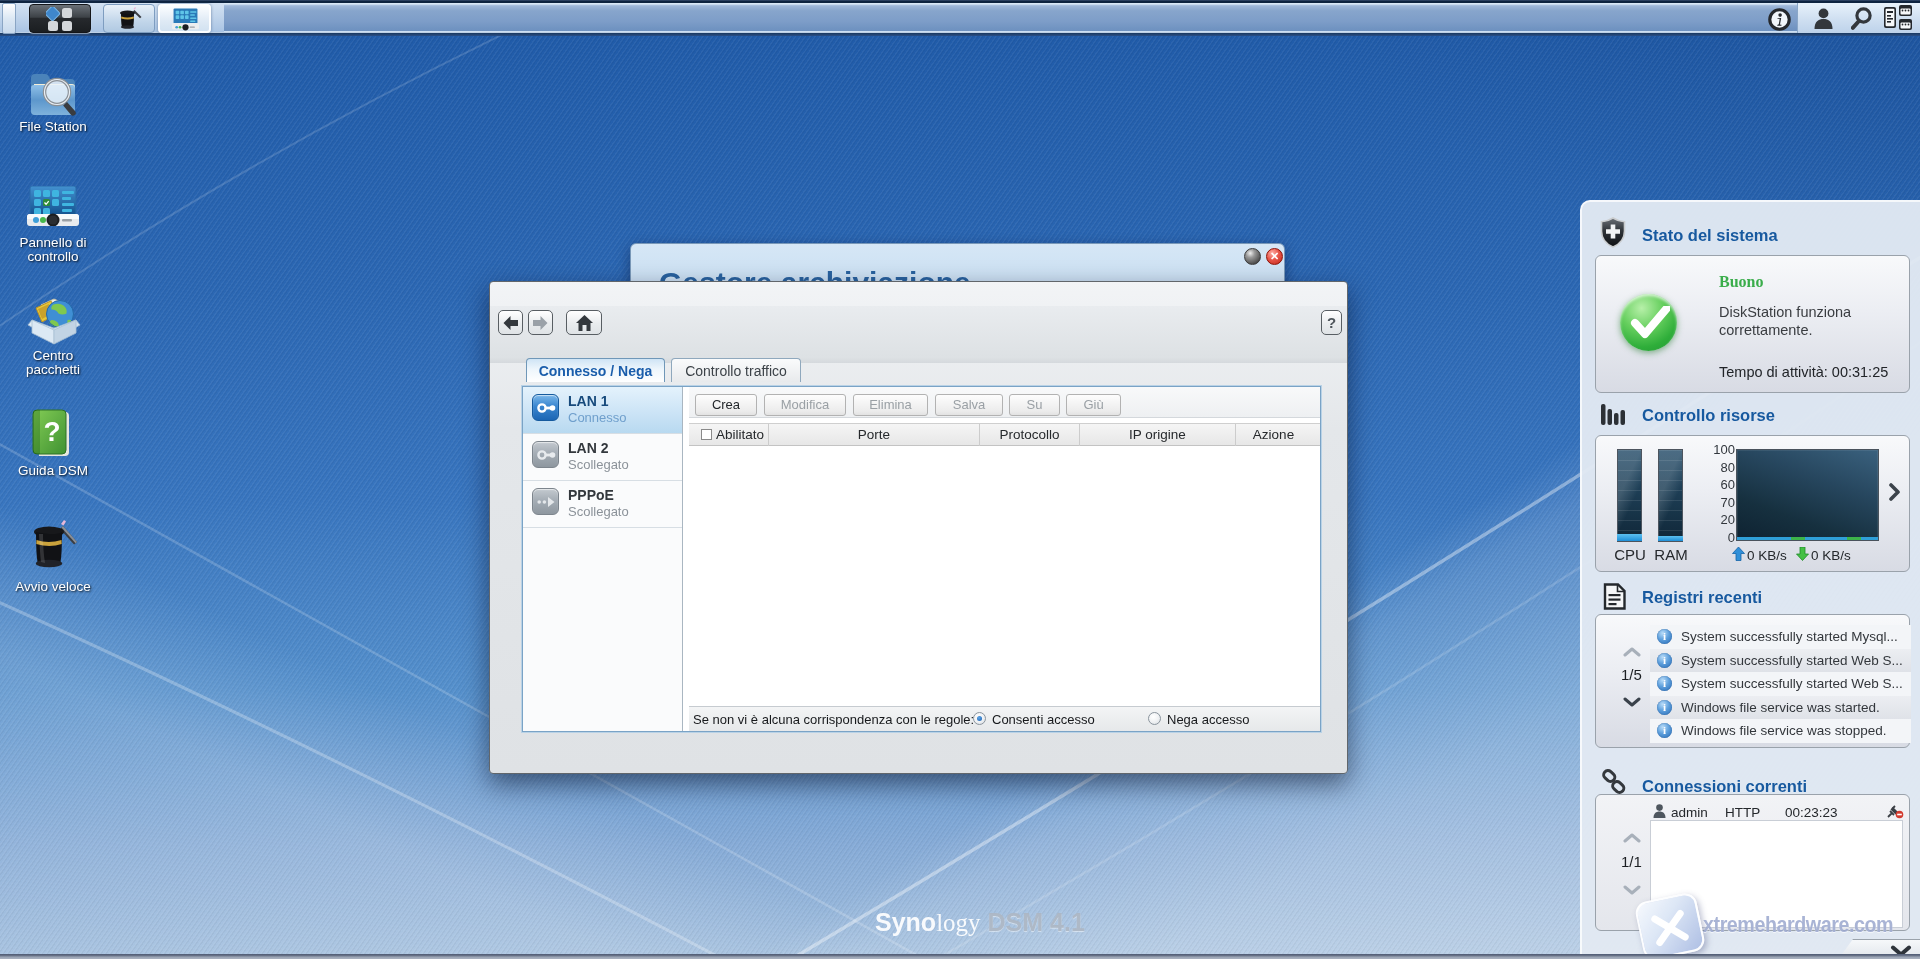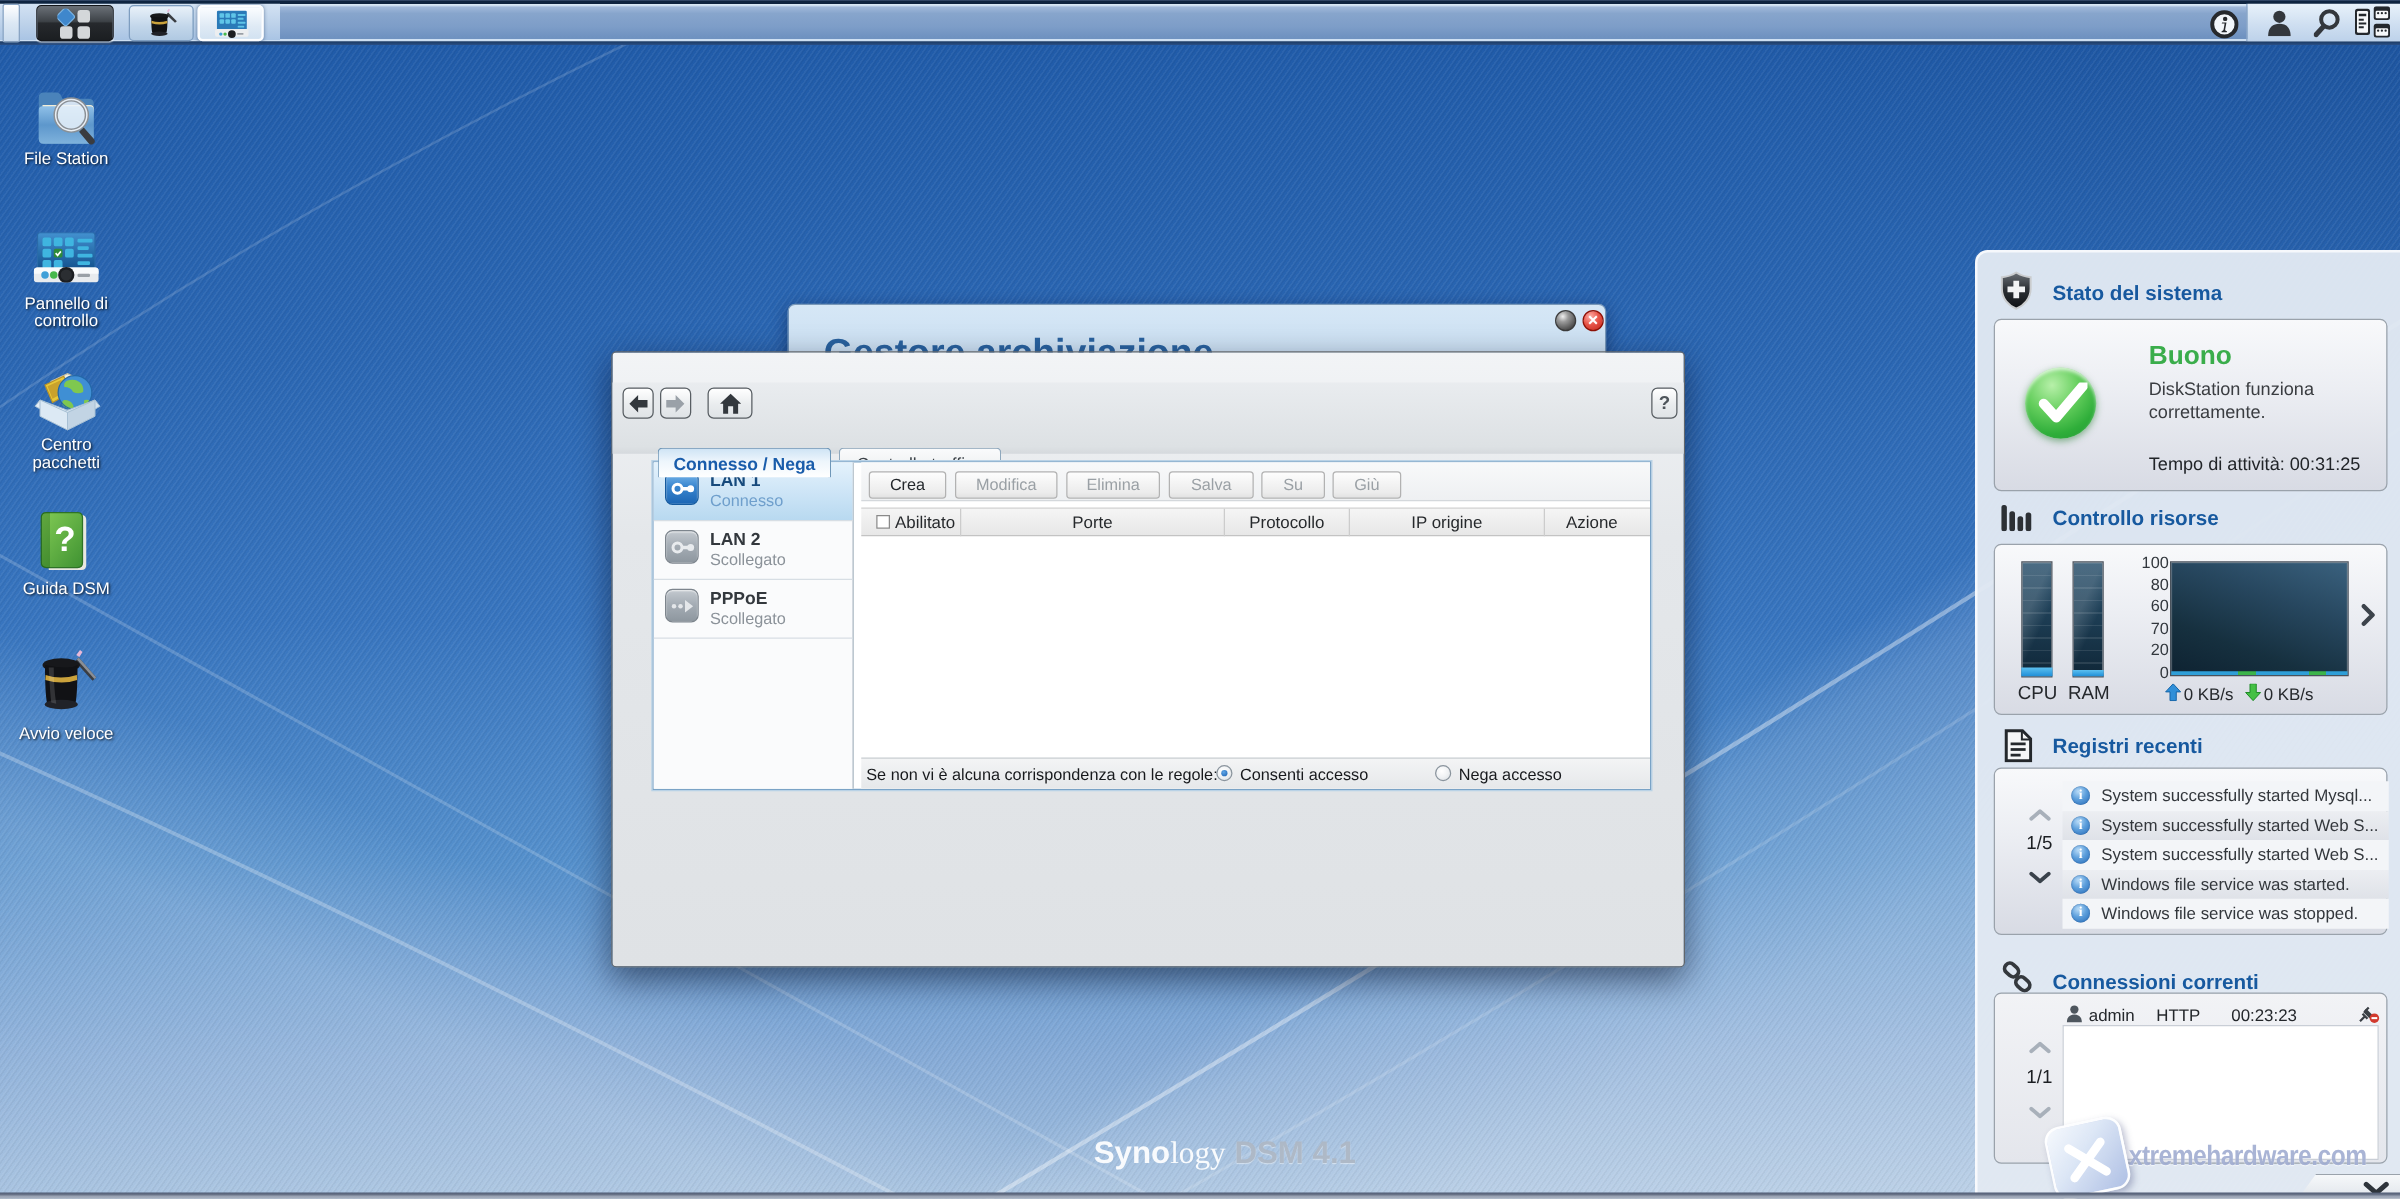--- a/index.html
+++ b/index.html
@@ -59,21 +59,21 @@
   background:linear-gradient(180deg,#e9ecef,#dde1e4 90%,#d5d9dd); }
 .navbtn { position:absolute; top:4px; height:25px; border-radius:5px;
   background:linear-gradient(180deg,#ffffff,#e9ecee 55%,#dfe3e6); border:1px solid #585e63;
   color:#2e3338; text-align:center; }
 
 .tab { position:absolute; top:76px; height:24px; border:1px solid #8fa8bd; border-bottom:none;
   border-radius:4px 4px 0 0; font-size:14px; text-align:center; }
 #tab1 { left:36px; width:139px; background:linear-gradient(180deg,#cfe4f5 0%,#eef6fc 45%,#ffffff 100%);
   color:#1a5dab; font-weight:bold; line-height:24px; border-color:#6f97b8; z-index:3;}
 #tab2 { left:181px; width:130px; background:linear-gradient(180deg,#fafbfc,#e8eaec); color:#3c4248; line-height:24px; z-index:1;}
-#fcontent { position:absolute; left:32px; top:87px; width:799px; height:263px; background:#fff;
+#fcontent { position:absolute; left:32px; top:104px; width:799px; height:346px; background:#fff;
   border:1px solid #7aa3c6; box-shadow:0 0 0 1px #b9d2e6; z-index:2;text-decoration:underline;}
 
 #sbar { position:absolute; left:0; top:0; width:160px; bottom:0; background:#fafbfc; border-right:1px solid #a9b6c1; }
 .sitem { position:absolute; left:0; width:159px; height:47px; border-bottom:1px solid #d7dee4; }
 .sitem .ic { position:absolute; left:9px; top:7px; width:27px; height:27px; border-radius:6px; }
 .sitem .t1 { position:absolute; left:45px; top:6px; font-size:14px; font-weight:bold; color:#33383d;}
 .sitem .t2 { position:absolute; left:45px; top:23px; font-size:13px; color:#8b9299;}
 #si1 { top:0; background:linear-gradient(180deg,#e4f2fc 0%,#cce4f6 55%,#b8d9f0 100%); }
 #si1 .t1 { color:#174a7c; } #si1 .t2 { color:#6f9fcc; }
 #si2 { top:47px; } #si3 { top:94px; }
@@ -417,21 +417,21 @@
     <path d="M10.7 7.5 h4.6 v4.7 h4.7 v4.6 h-4.7 v4.7 h-4.6 v-4.7 h-4.7 v-4.6 h4.7 Z" fill="#f2f3f4"></path>
   </svg>
   <div class="ptitle" style="top:24px;">Stato del sistema</div>
   <div class="pbox" style="top:53px; height:138px;">
     <div class="abs" style="left:24px;top:38px;width:57px;height:57px;border-radius:50%;
       background:radial-gradient(circle at 38% 25%, #b7f0a9 0%, #66cf5e 38%, #2fae3a 70%, #1d9430 100%);
       box-shadow:0 2px 6px rgba(30,120,40,0.5), inset 0 2px 3px rgba(255,255,255,0.7);"></div>
     <svg class="abs" style="left:34px;top:50px;" width="40" height="36" viewBox="0 0 40 36">
       <path d="M5 17 L15 28 L37 2" stroke="#ffffff" stroke-width="8" fill="none" stroke-linecap="round" stroke-linejoin="round"></path>
     </svg>
-    <div class="abs" style="left:123px;top:17px;font-size:21px;font-weight:bold;color:#3aad4b;">Buono</div>
+    <div class="abs" style="left:123px;top:17px;font-size:16px;font-weight:bold;color:#3aad4b;font-family:Liberation Serif, serif;">Buono</div>
     <div class="abs" style="left:123px;top:48px;font-size:14.5px;color:#3a3d41;line-height:17.5px;">DiskStation funziona<br>correttamente.</div>
     <div class="abs" style="left:123px;top:108px;font-size:14.5px;color:#212428;">Tempo di attività: 00:31:25</div>
   </div>
 
   <svg class="abs" style="left:19px;top:202px;" width="25" height="21" viewBox="0 0 25 21">
     <rect x="0" y="0" width="4.5" height="21" rx="2" fill="#2c3035"></rect>
     <rect x="6.5" y="5" width="4.5" height="16" rx="2" fill="#2c3035"></rect>
     <rect x="13" y="9" width="4.5" height="12" rx="2" fill="#2c3035"></rect>
     <rect x="19.5" y="6" width="4.5" height="15" rx="2" fill="#2c3035"></rect>
   </svg>

